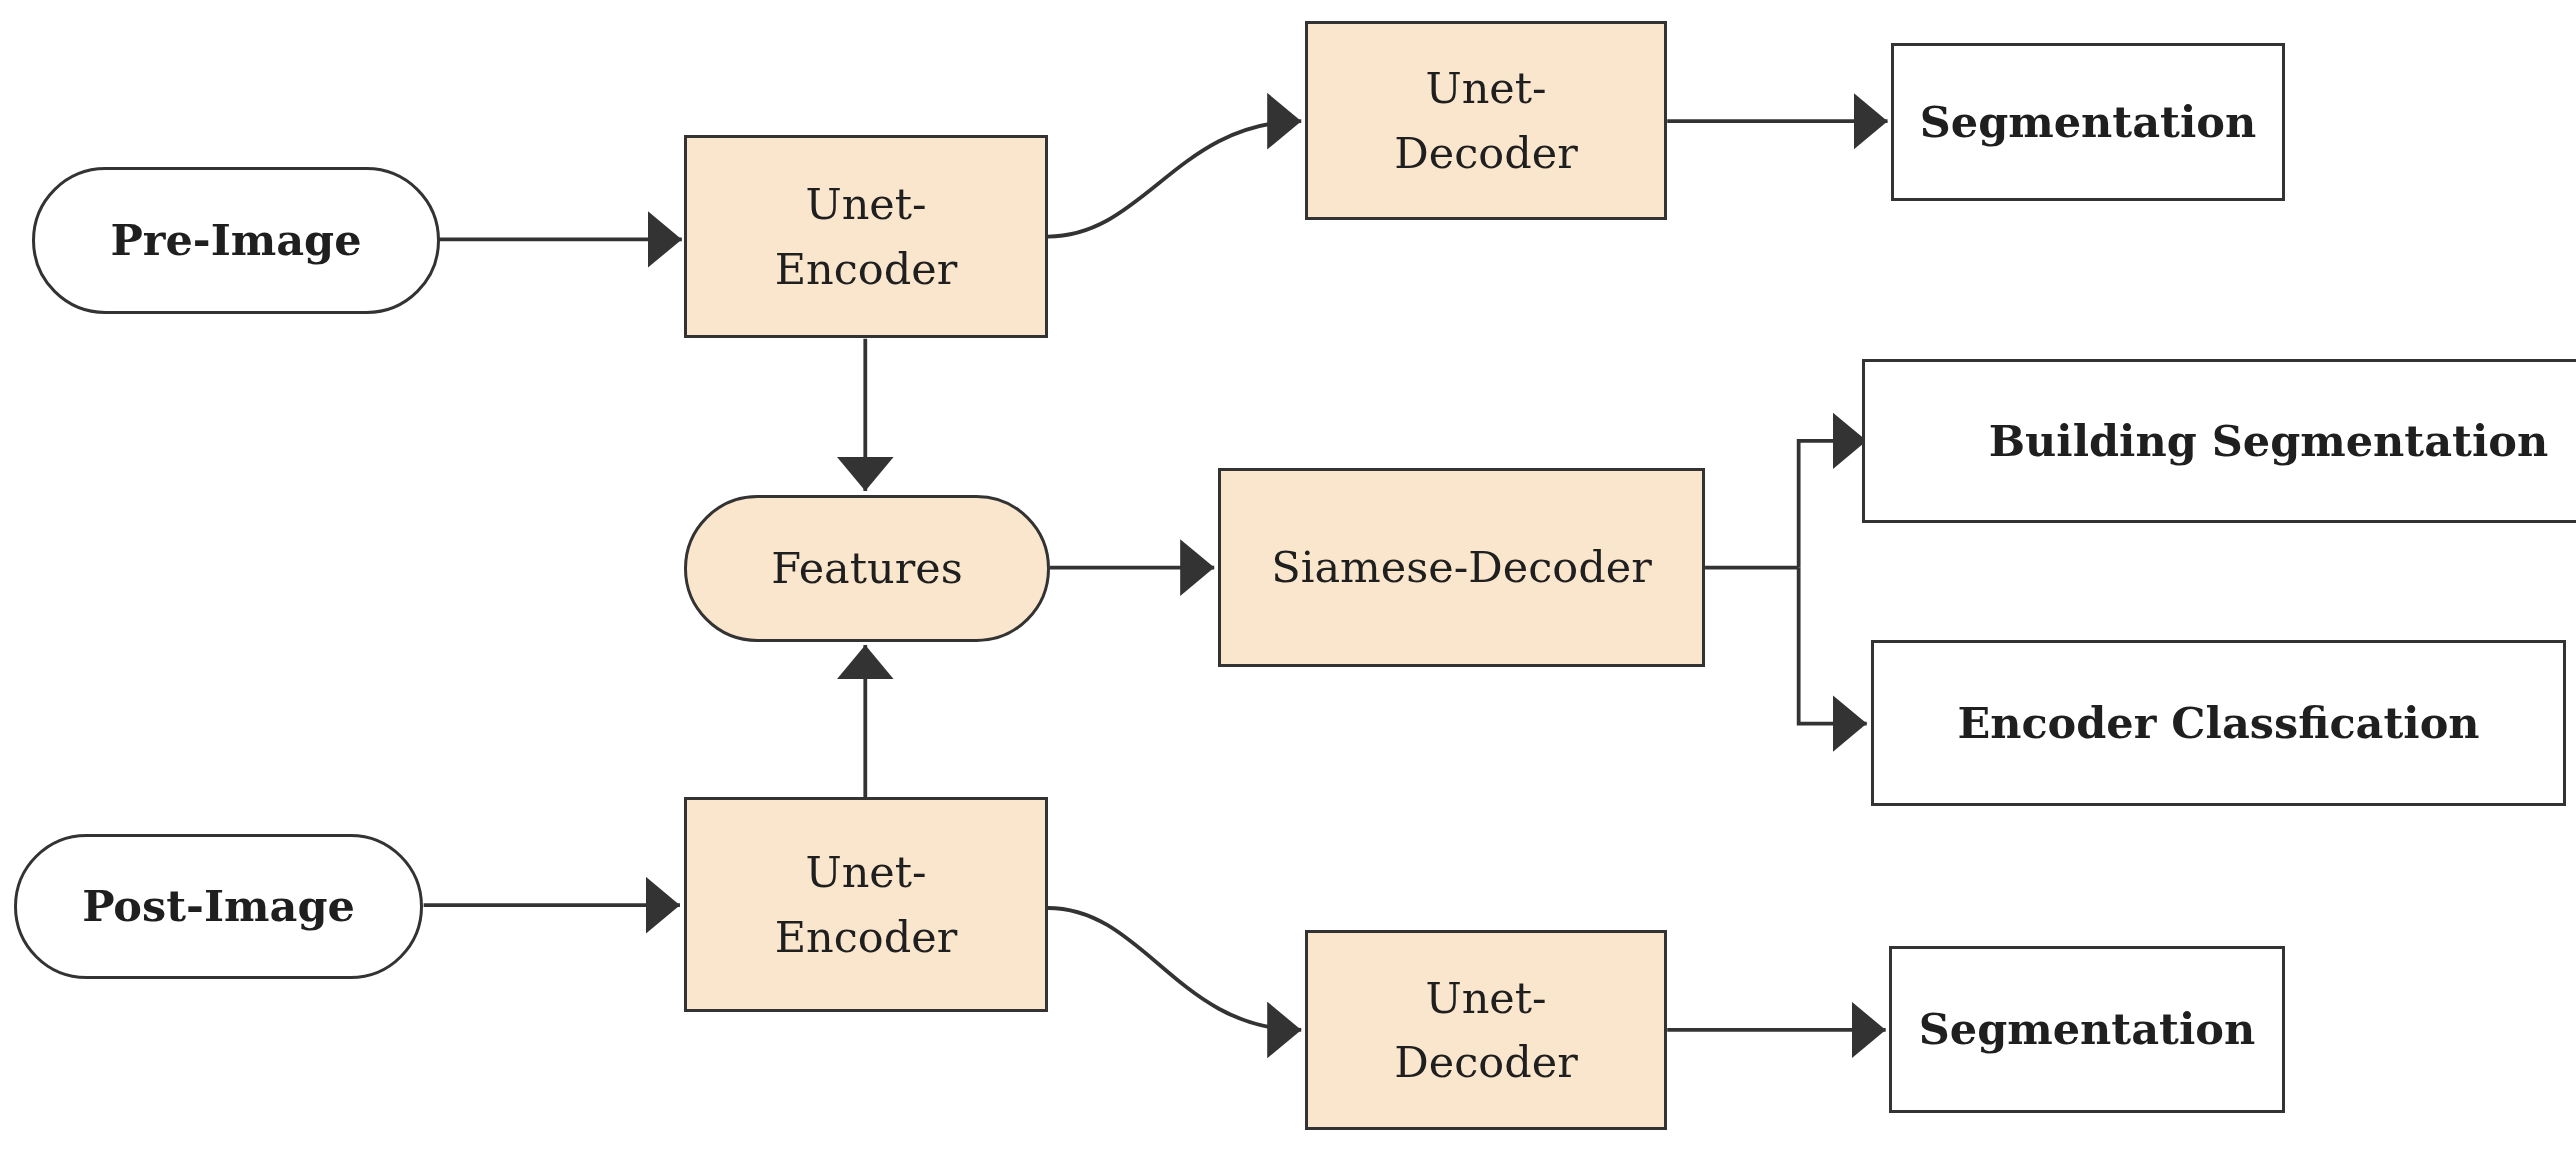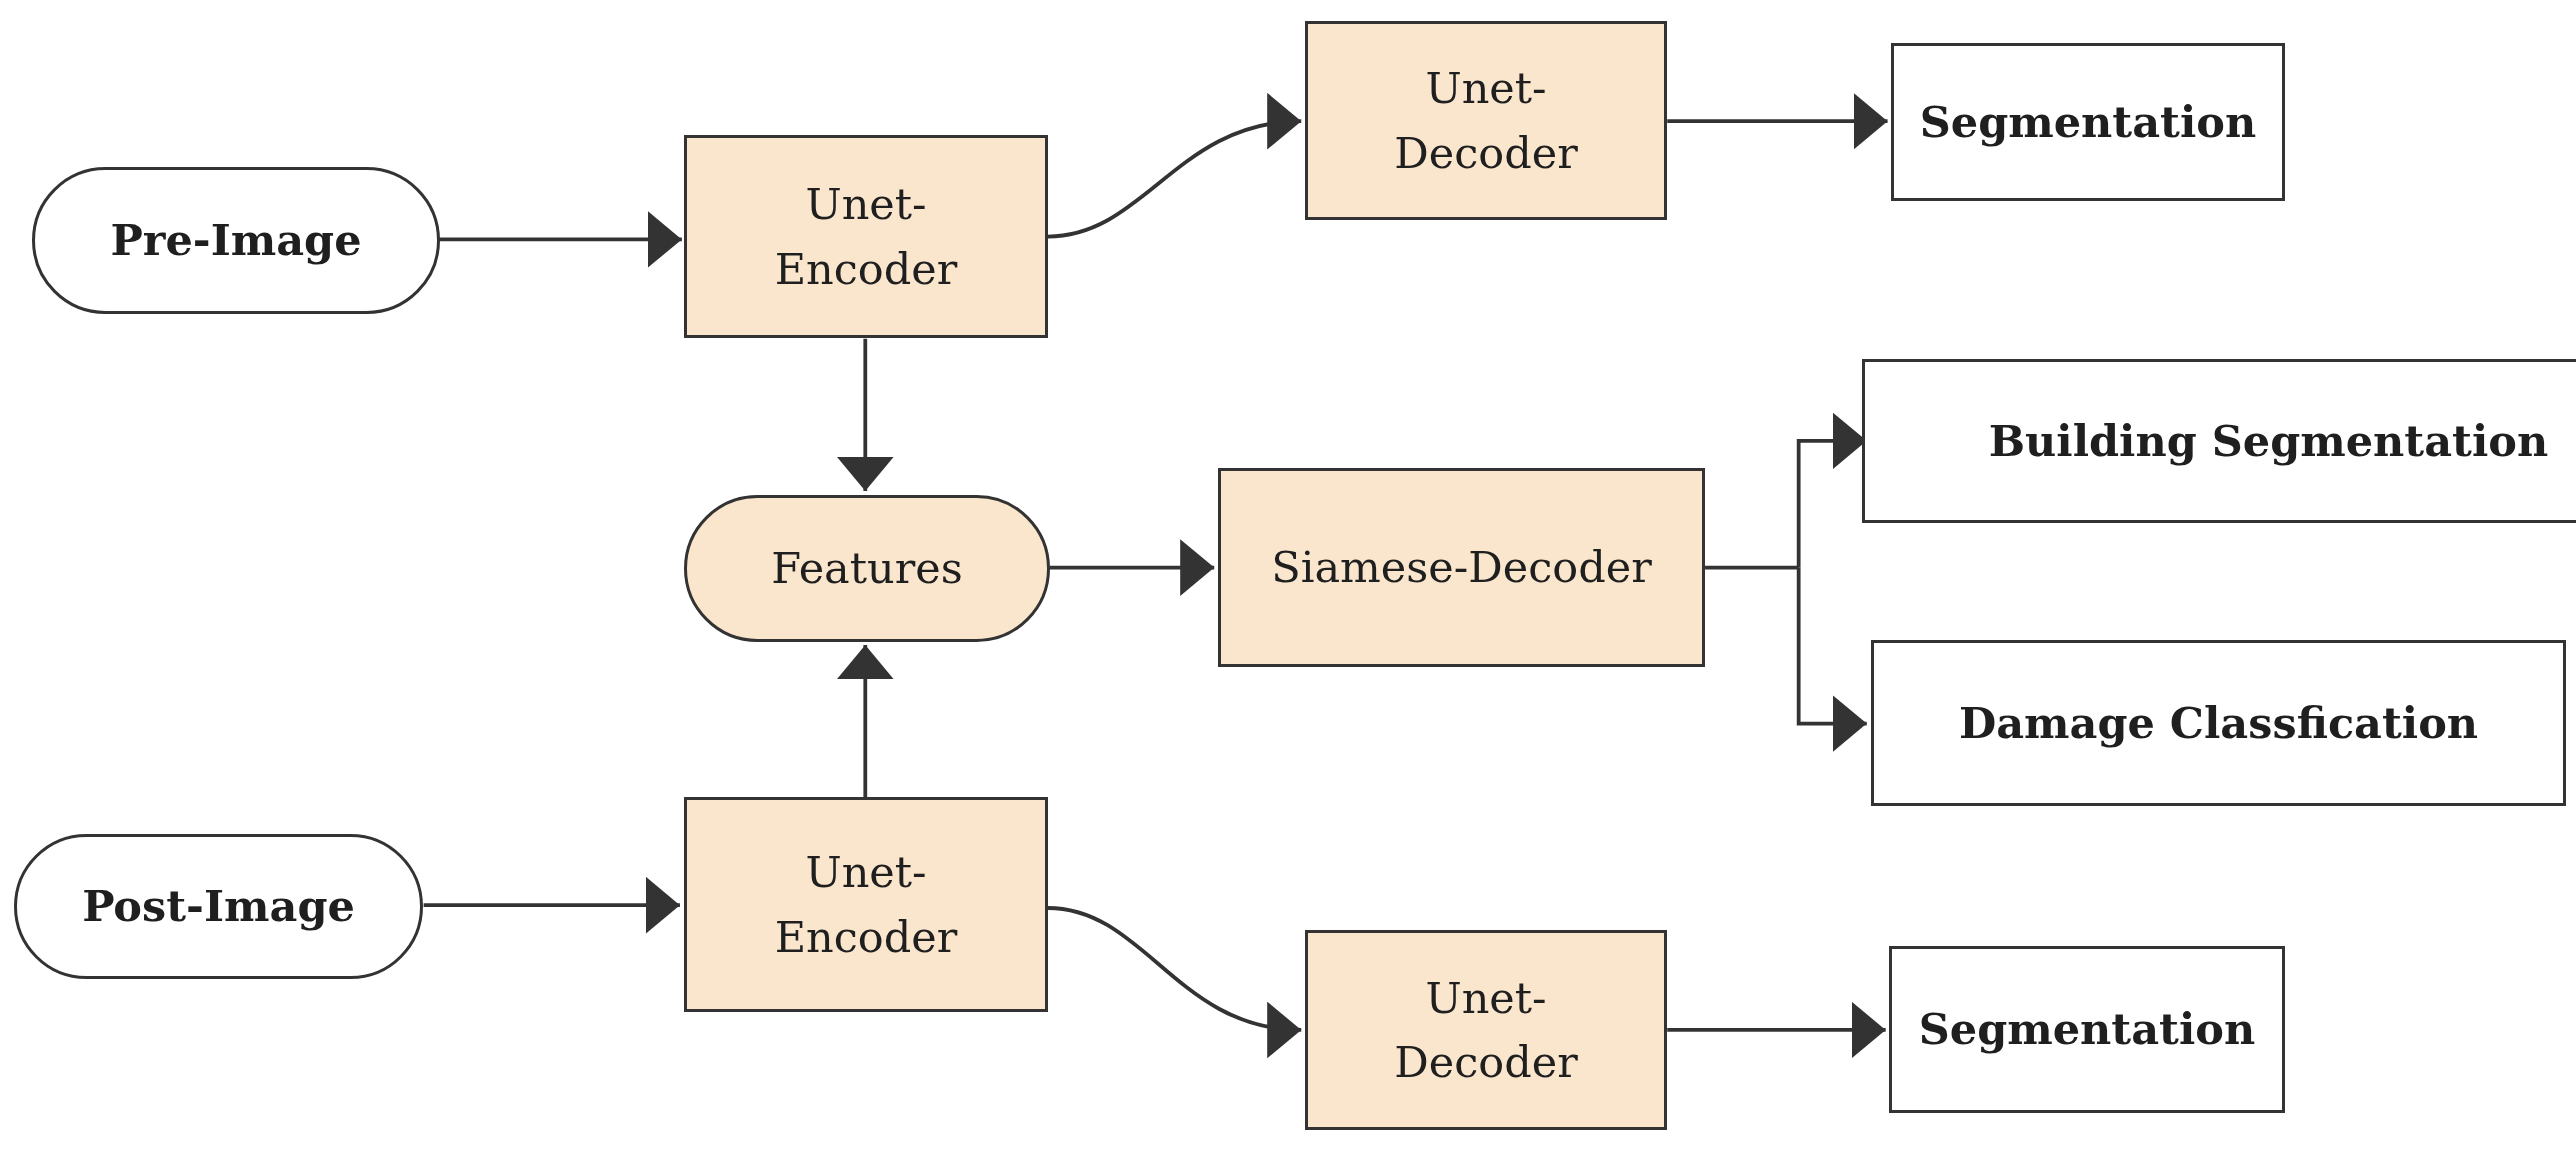--- a/index.html
+++ b/index.html
@@ -112,21 +112,21 @@
   </div>
 
   <div class="node fill-plain" style="left:1862px;top:359px;width:813px;height:164px">
     <div class="label">
       <span class="line">Building Segmentation</span>
     </div>
   </div>
 
   <div class="node fill-plain" style="left:1871px;top:640px;width:695px;height:166px">
     <div class="label">
-      <span class="line">Damage Classfication</span>
+      <span class="line">Encoder Classfication</span>
     </div>
   </div>
 
   <div class="node fill-plain stadium" style="left:14px;top:834px;width:409px;height:145px">
     <div class="label">
       <span class="line">Post-Image</span>
     </div>
   </div>
 
   <div class="node fill-accent" style="left:684px;top:797px;width:364px;height:215px">

